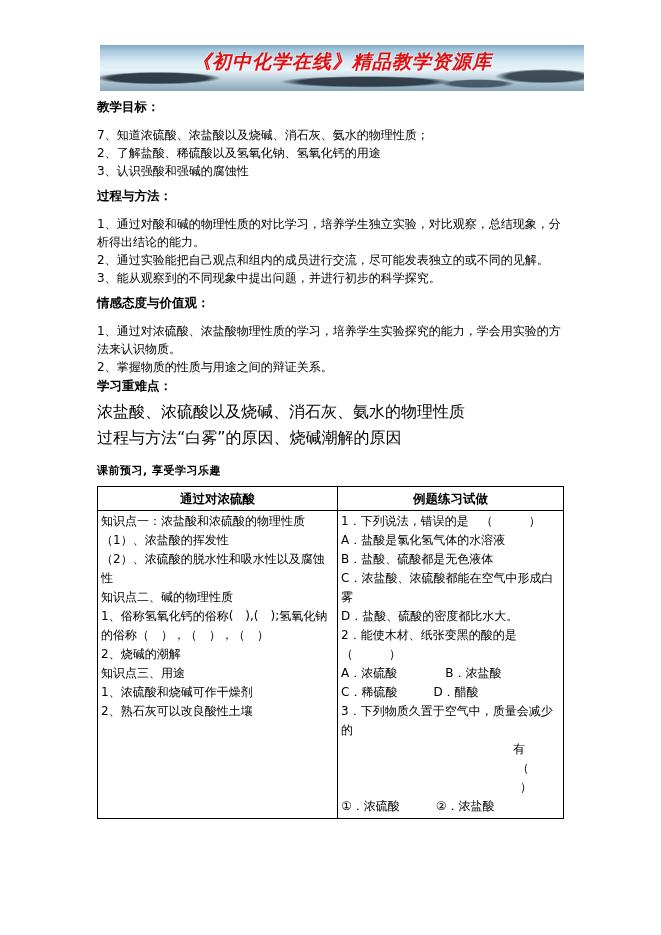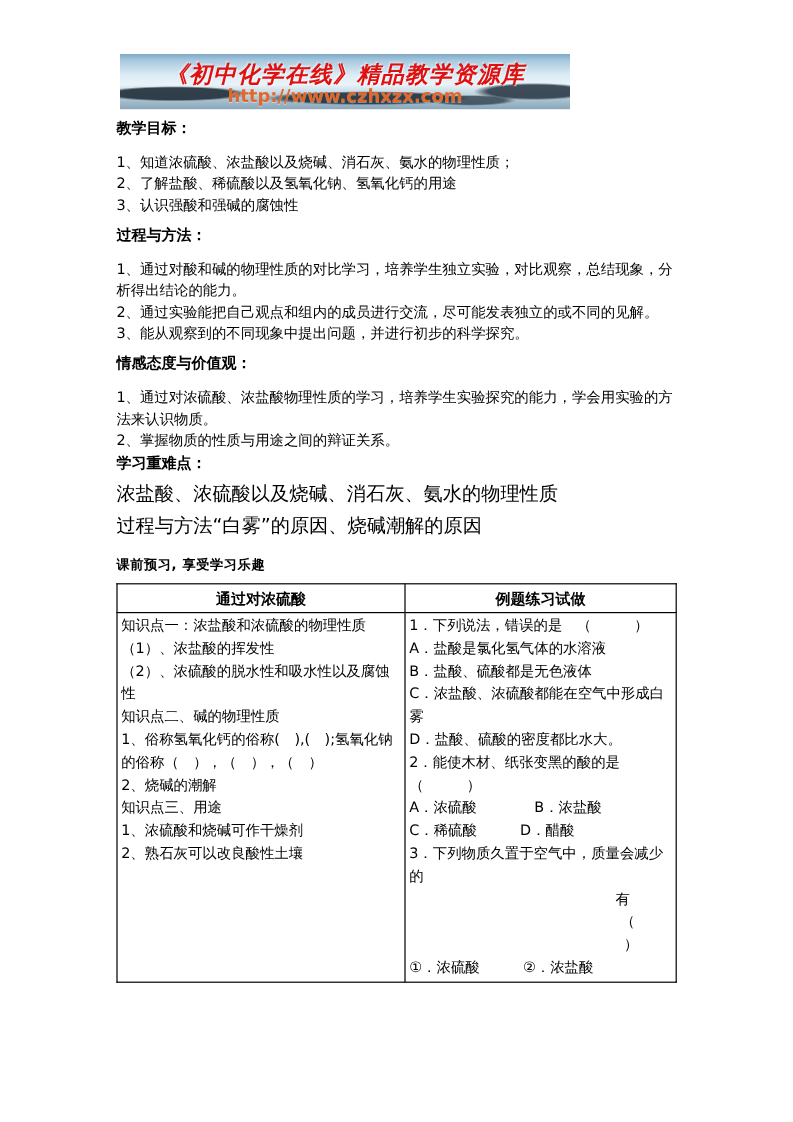--- a/index.html
+++ b/index.html
@@ -14,21 +14,21 @@
   .page {
     position: absolute;
     left: 97px; top: 0;
     width: 466px; height: 935px;
   }
 
   
   .banner {
     position: relative;
     margin: 45px 0 0 3px;
-    width: 375px; height: 46px;
+    width: 484px; height: 46px;
     overflow: hidden;
     background:
       radial-gradient(ellipse 90px 9px at 12% 72%, rgba(40,55,66,.95) 0 55%, rgba(40,55,66,0) 70%),
       radial-gradient(ellipse 120px 8px at 55% 80%, rgba(35,48,60,.9) 0 55%, rgba(35,48,60,0) 72%),
       radial-gradient(ellipse 70px 10px at 92% 68%, rgba(45,60,72,.9) 0 55%, rgba(45,60,72,0) 72%),
       radial-gradient(ellipse 50px 6px at 78% 84%, rgba(50,65,78,.8) 0 55%, rgba(50,65,78,0) 75%),
       linear-gradient(180deg, #7fa9c6 0%, #a8c9de 12%, #dcecf5 38%, #e9f3f8 55%, #c2d5e0 72%, #9fb9c9 88%, #8aa6ba 100%);
   }
   .banner-brand {
     position: absolute; left: 0; right: 0; top: 4px;
@@ -107,27 +107,26 @@
   .indent-deep-2 { margin-left: 176px; }
   .indent-deep-3 { margin-left: 179px; }
 </style>
 </head>
 <body>
 
 <div class="page">
 
   <div class="banner">
     <div class="banner-brand">《初中化学在线》精品教学资源库</div>
-    <a class="banner-url" href="#">http://www.czhxzx.com</a>
   </div>
 
 
   <div class="sec-heading">教学目标：</div>
 
-  <div class="body-line first-line">1、知道浓硫酸、浓盐酸以及烧碱、消石灰、氨水的物理性质；</div>
+  <div class="body-line first-line">7、知道浓硫酸、浓盐酸以及烧碱、消石灰、氨水的物理性质；</div>
   <div class="body-line">2、了解盐酸、稀硫酸以及氢氧化钠、氢氧化钙的用途</div>
   <div class="body-line">3、认识强酸和强碱的腐蚀性</div>
 
   <div class="sec-heading">过程与方法：</div>
   <div class="body-line first-line">1、通过对酸和碱的物理性质的对比学习，培养学生独立实验，对比观察，总结现象，分析得出结论的能力。</div>
   <div class="body-line">2、通过实验能把自己观点和组内的成员进行交流，尽可能发表独立的或不同的见解。</div>
   <div class="body-line">3、能从观察到的不同现象中提出问题，并进行初步的科学探究。</div>
 
   <div class="sec-heading">情感态度与价值观：</div>
   <div class="body-line first-line">1、通过对浓硫酸、浓盐酸物理性质的学习，培养学生实验探究的能力，学会用实验的方法来认识物质。</div>

